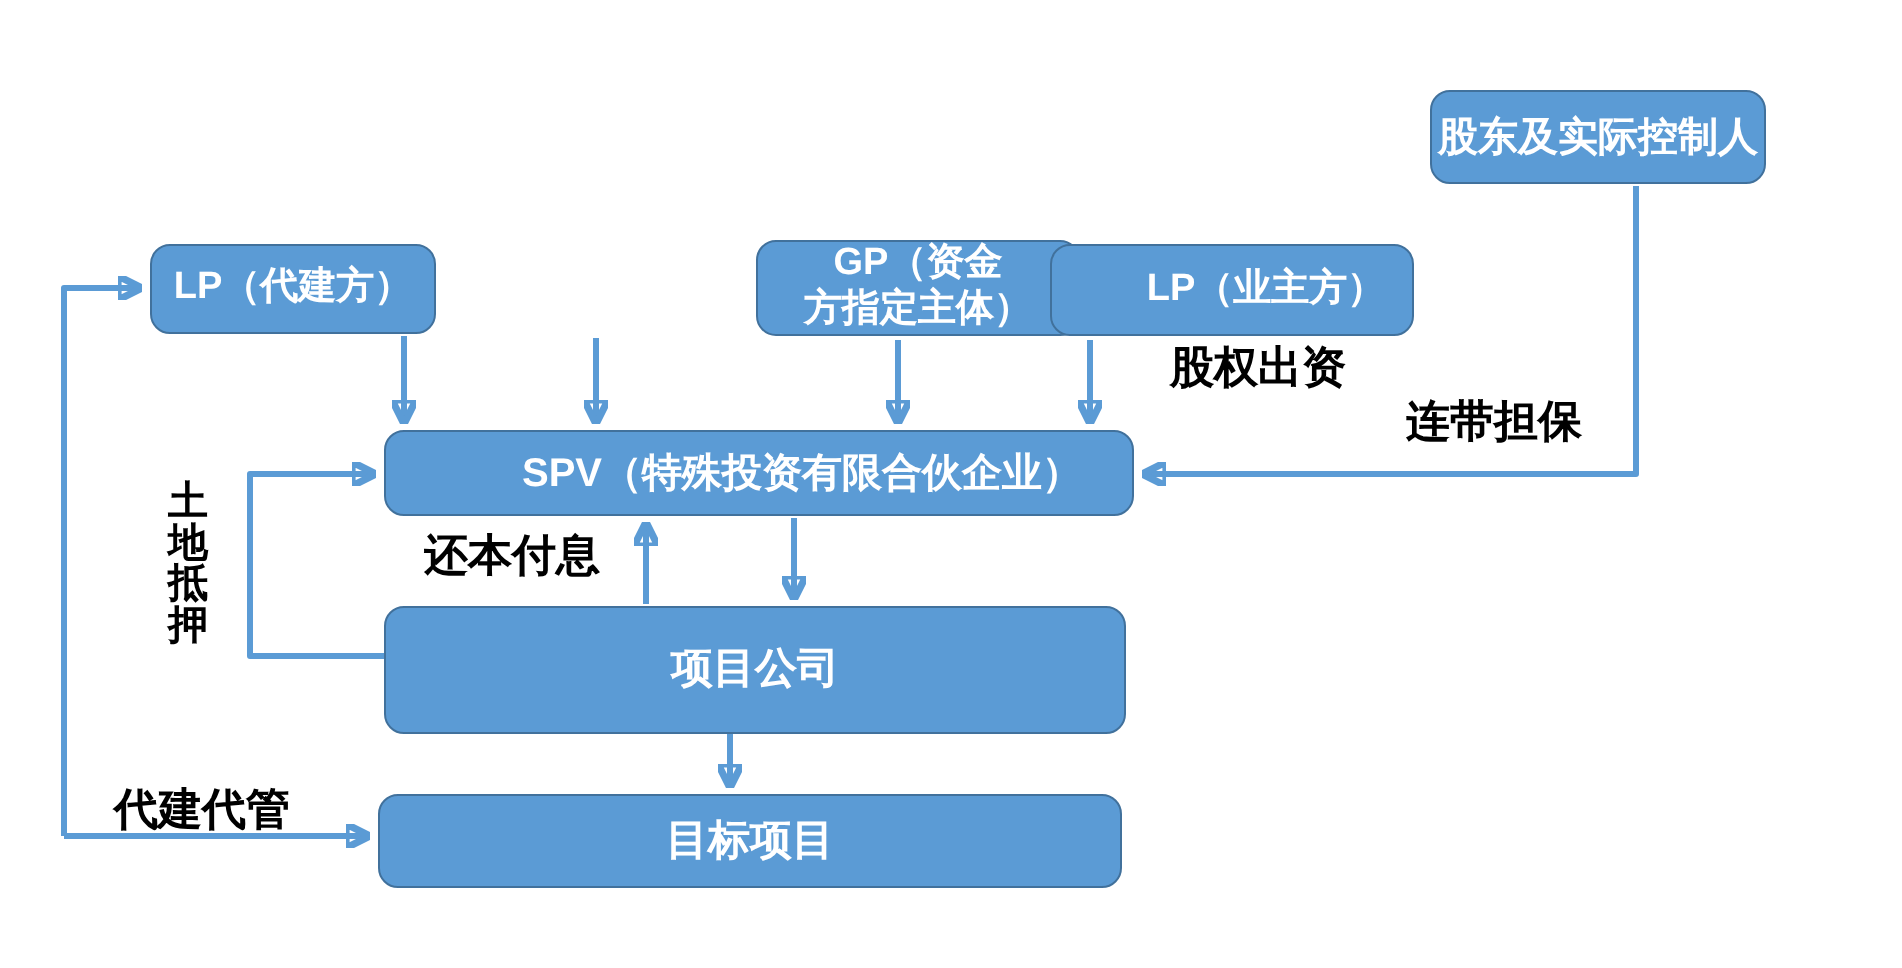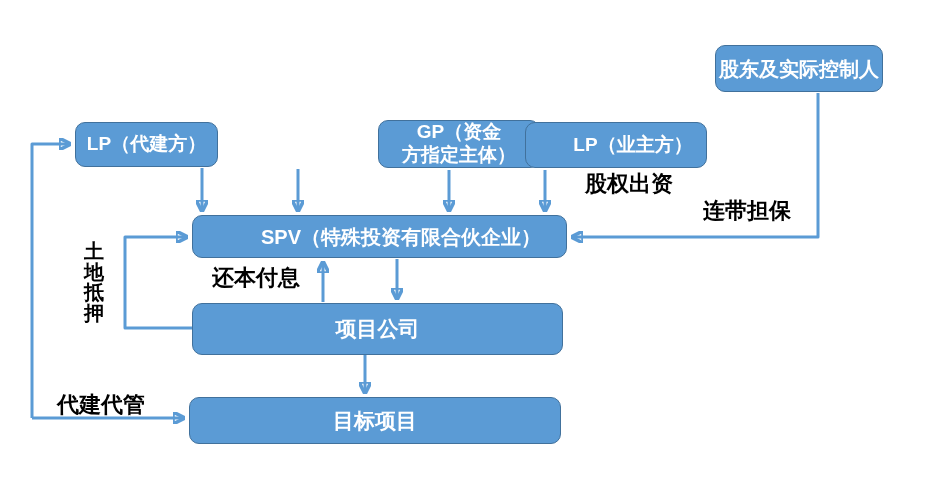--- a/index.html
+++ b/index.html
@@ -30,21 +30,21 @@
     text-align:center;
     box-sizing:border-box;
     line-height:1.2;
   }
   .box-lp-daijian{left:75px;top:122px;width:143px;height:45px;font-size:19px;}
   .box-lp-zijin{left:227px;top:122px;width:137px;height:46px;font-size:19px;}
   .box-gp{left:378px;top:120px;width:162px;height:48px;font-size:19px;white-space:pre-line;}
   .box-lp-yezhu{left:525px;top:122px;width:182px;height:46px;font-size:19px;padding-left:34px;}
   .box-shareholder{left:715px;top:45px;width:168px;height:47px;font-size:20px;}
   .box-spv{left:192px;top:215px;width:375px;height:43px;font-size:20px;padding-left:43px;}
-  .box-project{left:192px;top:303px;width:371px;height:52px;font-size:21px;}
+  .box-project{left:192px;top:303px;width:371px;height:64px;font-size:21px;}
   .box-target{left:189px;top:397px;width:372px;height:47px;font-size:21px;}
   .edge-label{
     position:absolute;
     color:var(--label);
     font-family:"Liberation Serif","DejaVu Serif",serif;
     font-weight:bold;
     font-size:22px;
     white-space:nowrap;
     line-height:1.05;
   }

